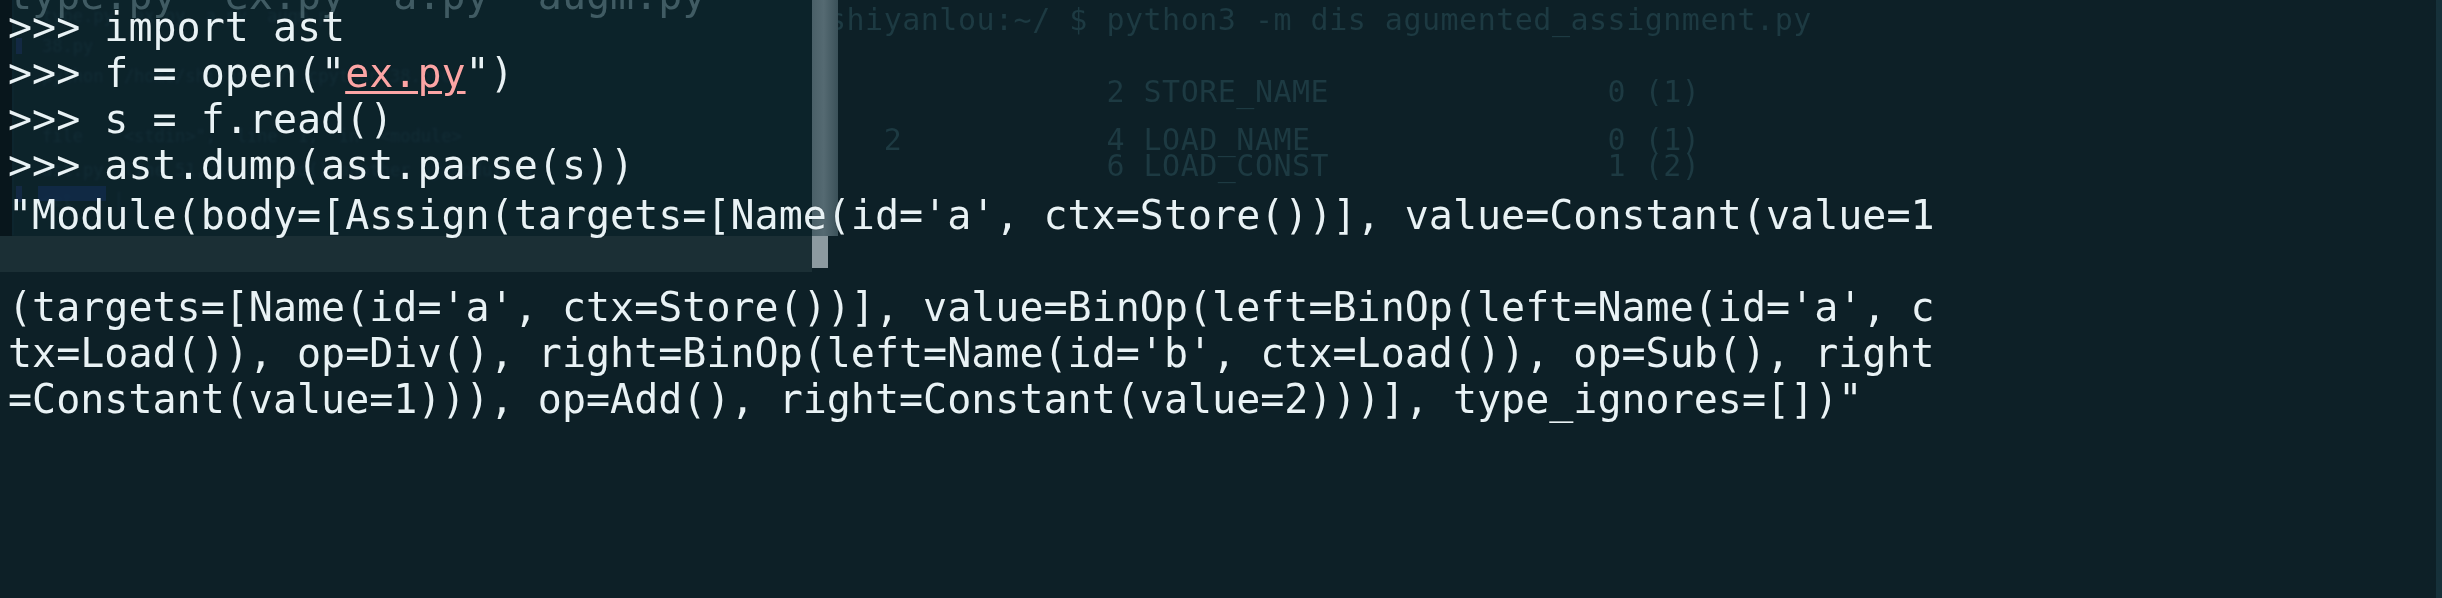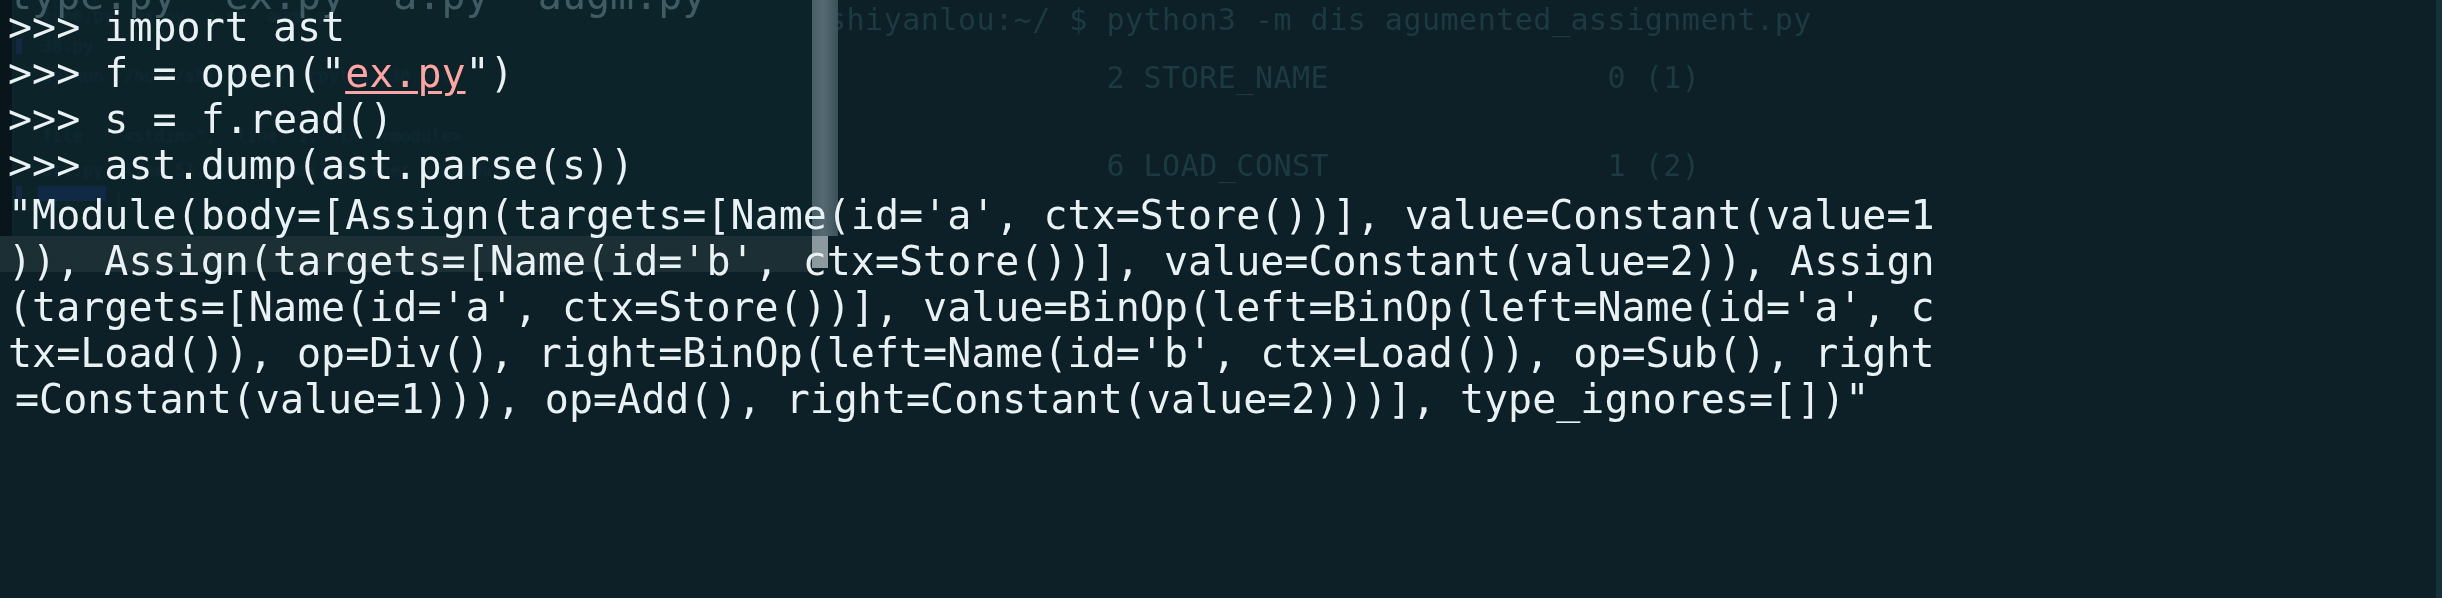--- a/index.html
+++ b/index.html
@@ -36,21 +36,21 @@
     left: 828px;
     white-space: pre;
     font-size: 30px;
     line-height: 36px;
     letter-spacing: 0.5px;
     color: #1d3a42;
     filter: blur(0.6px);
   }
   .bg-l0 { top: 2px; }
   .bg-l1 { top: 36px; }
-  .bg-l2 { top: 60px; text-align: center; }
+  .bg-l2 { top: 74px; text-align: center; }
   .bg-l3 { top: 122px; }
   .bg-l4 { top: 148px; }
 
   
   #bg-right-edge {
     position: absolute;
     top: 0;
     right: 0;
     width: 6px;
     height: 598px;
@@ -171,21 +171,21 @@
     text-shadow: 0 0 1px rgba(0,0,0,.55);
   }
   .rl-0 { top: 4px; }
   .rl-1 { top: 50px; }
   .rl-2 { top: 96px; }
   .rl-3 { top: 142px; }
   .rl-4 { top: 192px; }
   .rl-5 { top: 238px; }
   .rl-6 { top: 284px; }
   .rl-7 { top: 330px; }
-  .rl-8 { top: 376px; margin-left: 7px; }
+  .rl-8 { top: 376px; }
 
   .link {
     color: #fca5a5;
     text-decoration: underline;
     text-underline-offset: 4px;
     text-decoration-thickness: 3px;
   }
 
   
   #repl-clipped-top {
@@ -212,20 +212,21 @@
   }
 </style>
 </head>
 <body>
 
 <div id="screen">
 
   <div id="bg-terminal">
     <div class="bg-line bg-l0">shiyanlou:~/ $ python3 -m dis agumented_assignment.py</div>
     <div class="bg-line bg-l2">               2 STORE_NAME               0 (1)</div>
+    <div class="bg-line bg-l3">   2           4 LOAD_NAME                0 (1)</div>
     <div class="bg-line bg-l4">               6 LOAD_CONST               1 (2)</div>
   </div>
   <div id="bg-right-edge"></div>
 
   <div id="ghost-editor">
     <div id="ghost-gutter"></div>
     <div class="ghost-line gh-0">type.py  ex.py  a.py  augm.py</div>
     <div class="ghost-line gh-1">38.py</div>
     <div class="ghost-line gh-2">python  /home/shiyanlou/?.cpython-38.pyc</div>
     <div class="ghost-line gh-3"></div>
@@ -250,20 +251,19 @@
 
     <div class="line rl-0"><span>&gt;&gt;&gt; </span><span>import ast</span></div>
 
     <div class="line rl-1"><span>&gt;&gt;&gt; </span><span>f = open("</span><span class="link">ex.py</span><span>")</span></div>
 
     <div class="line rl-3"><span>&gt;&gt;&gt; </span><span>ast.dump(ast.parse(s))</span></div>
 
     <div class="line rl-2"><span>&gt;&gt;&gt; </span><span>s = f.read()</span></div>
 
     <div class="line rl-4">"Module(body=[Assign(targets=[Name(id='a', ctx=Store())], value=Constant(value=1</div>
-    <div class="line rl-5">)), Assign(targets=[Name(id='b', ctx=Store())], value=Constant(value=2)), Assign</div>
     <div class="line rl-6">(targets=[Name(id='a', ctx=Store())], value=BinOp(left=BinOp(left=Name(id='a', c</div>
     <div class="line rl-7">tx=Load()), op=Div(), right=BinOp(left=Name(id='b', ctx=Load()), op=Sub(), right</div>
     <div class="line rl-8">=Constant(value=1))), op=Add(), right=Constant(value=2)))], type_ignores=[])"</div>
 
   </div>
 
 </div>
 
 </body></html>

